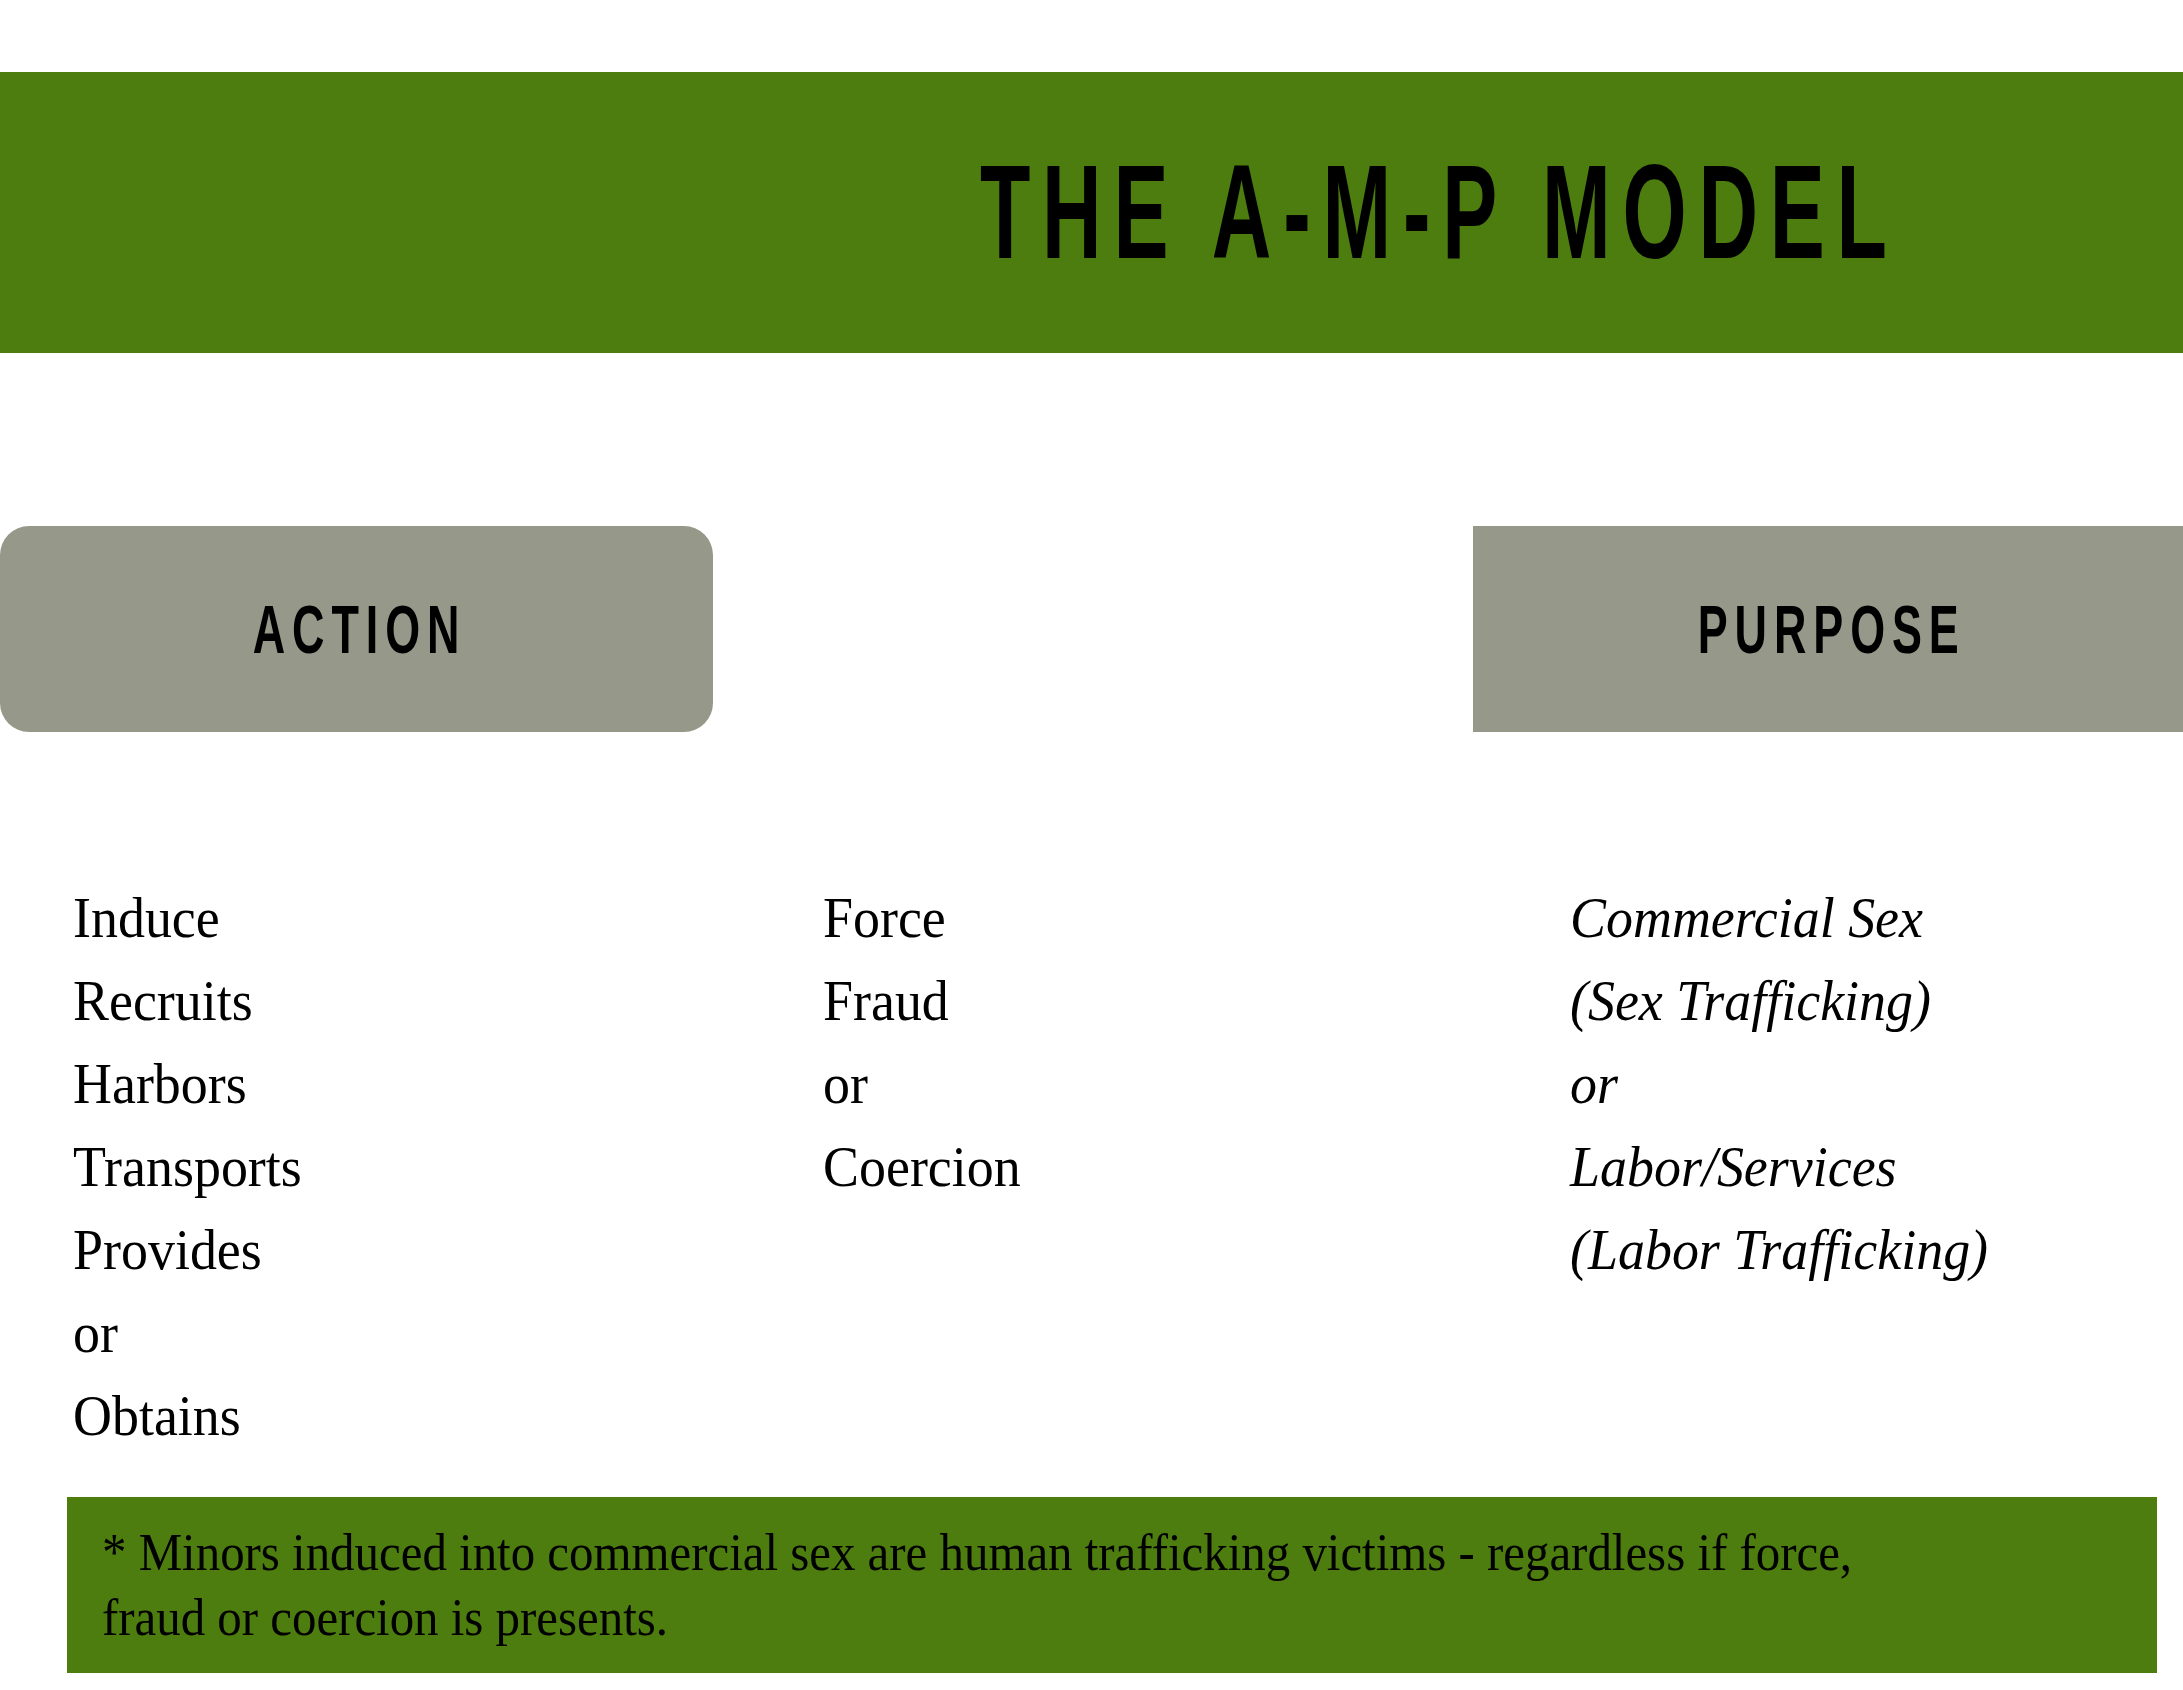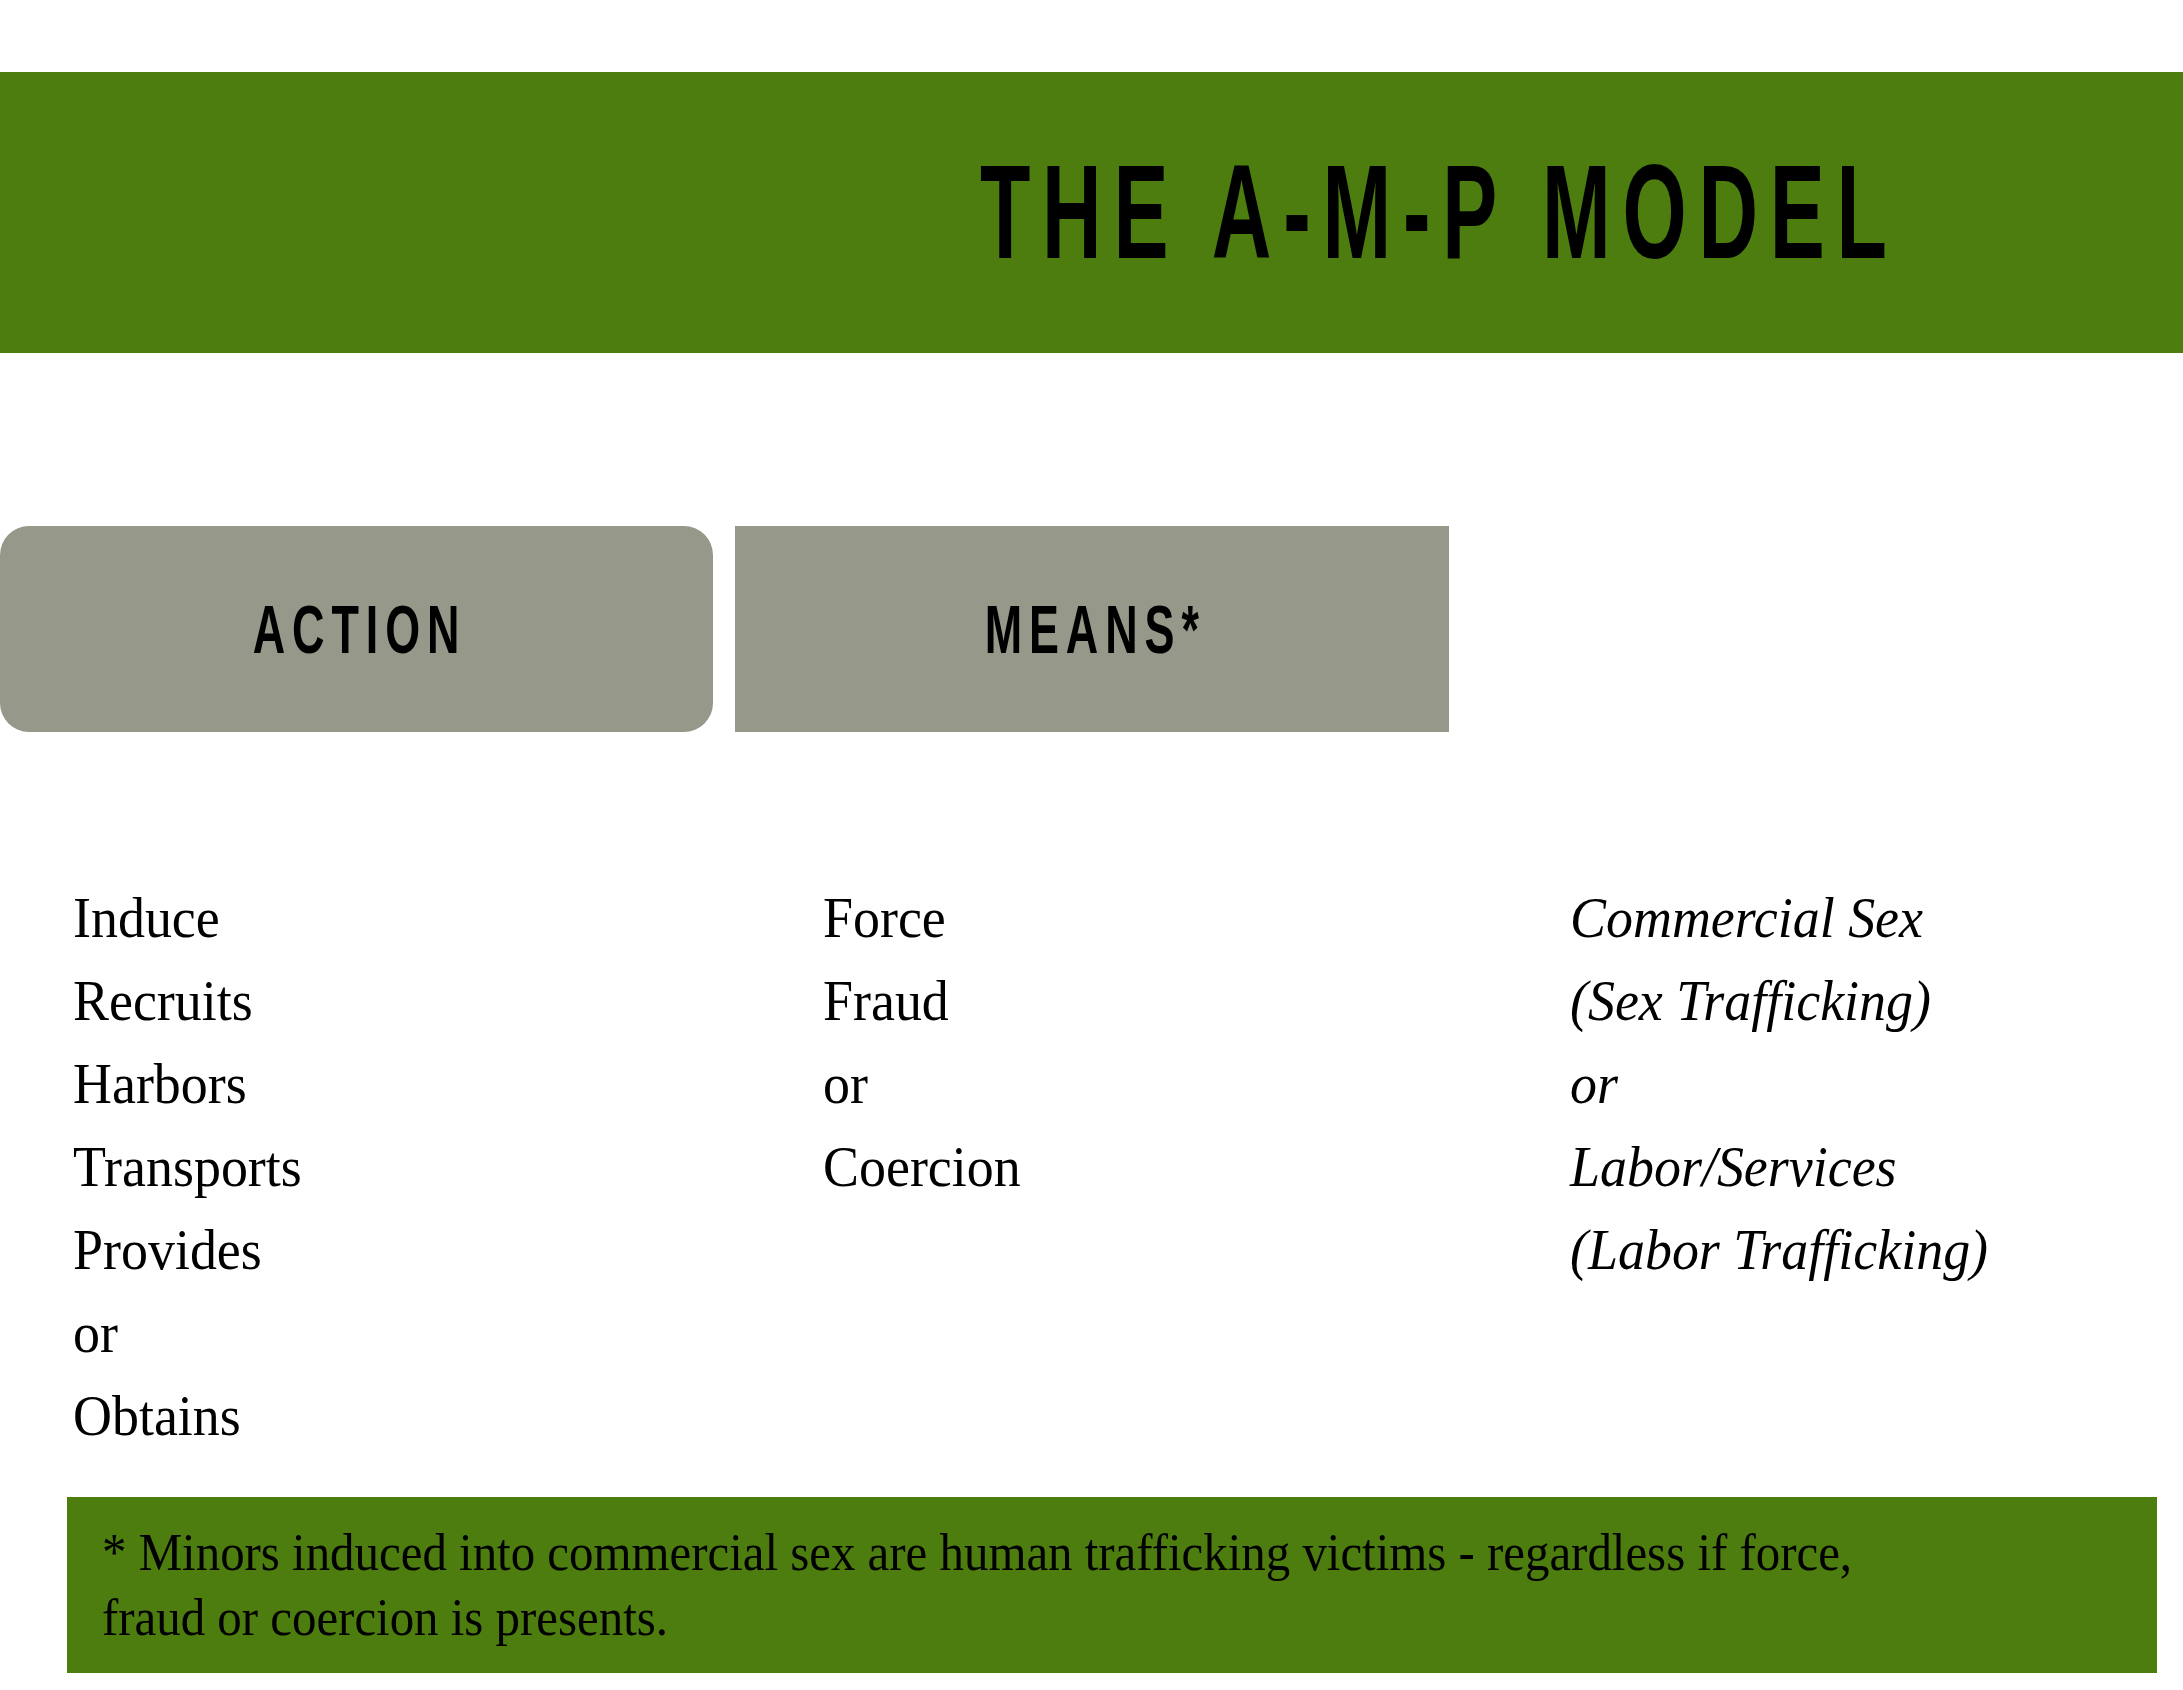--- a/index.html
+++ b/index.html
@@ -128,24 +128,24 @@
 <div id="title-banner">
   <div id="title-text">THE A-M-P MODEL</div>
 </div>
 
 <div id="header-row">
 
   <div class="col-header" id="header-action">
     <span class="col-header-label">ACTION</span>
   </div>
 
-  <div class="col-header" id="header-means">
-    <span class="col-header-label">MEANS*</span>
+
+  <div class="col-header" id="header-purpose">
+    <span class="col-header-label">PURPOSE</span>
   </div>
-
 
 </div>
 
 <div id="body-columns">
 
   <div class="body-col" id="col-action-body">
     <div class="body-line">Induce</div>
     <div class="body-line">Recruits</div>
     <div class="body-line">Harbors</div>
     <div class="body-line">Transports</div>

